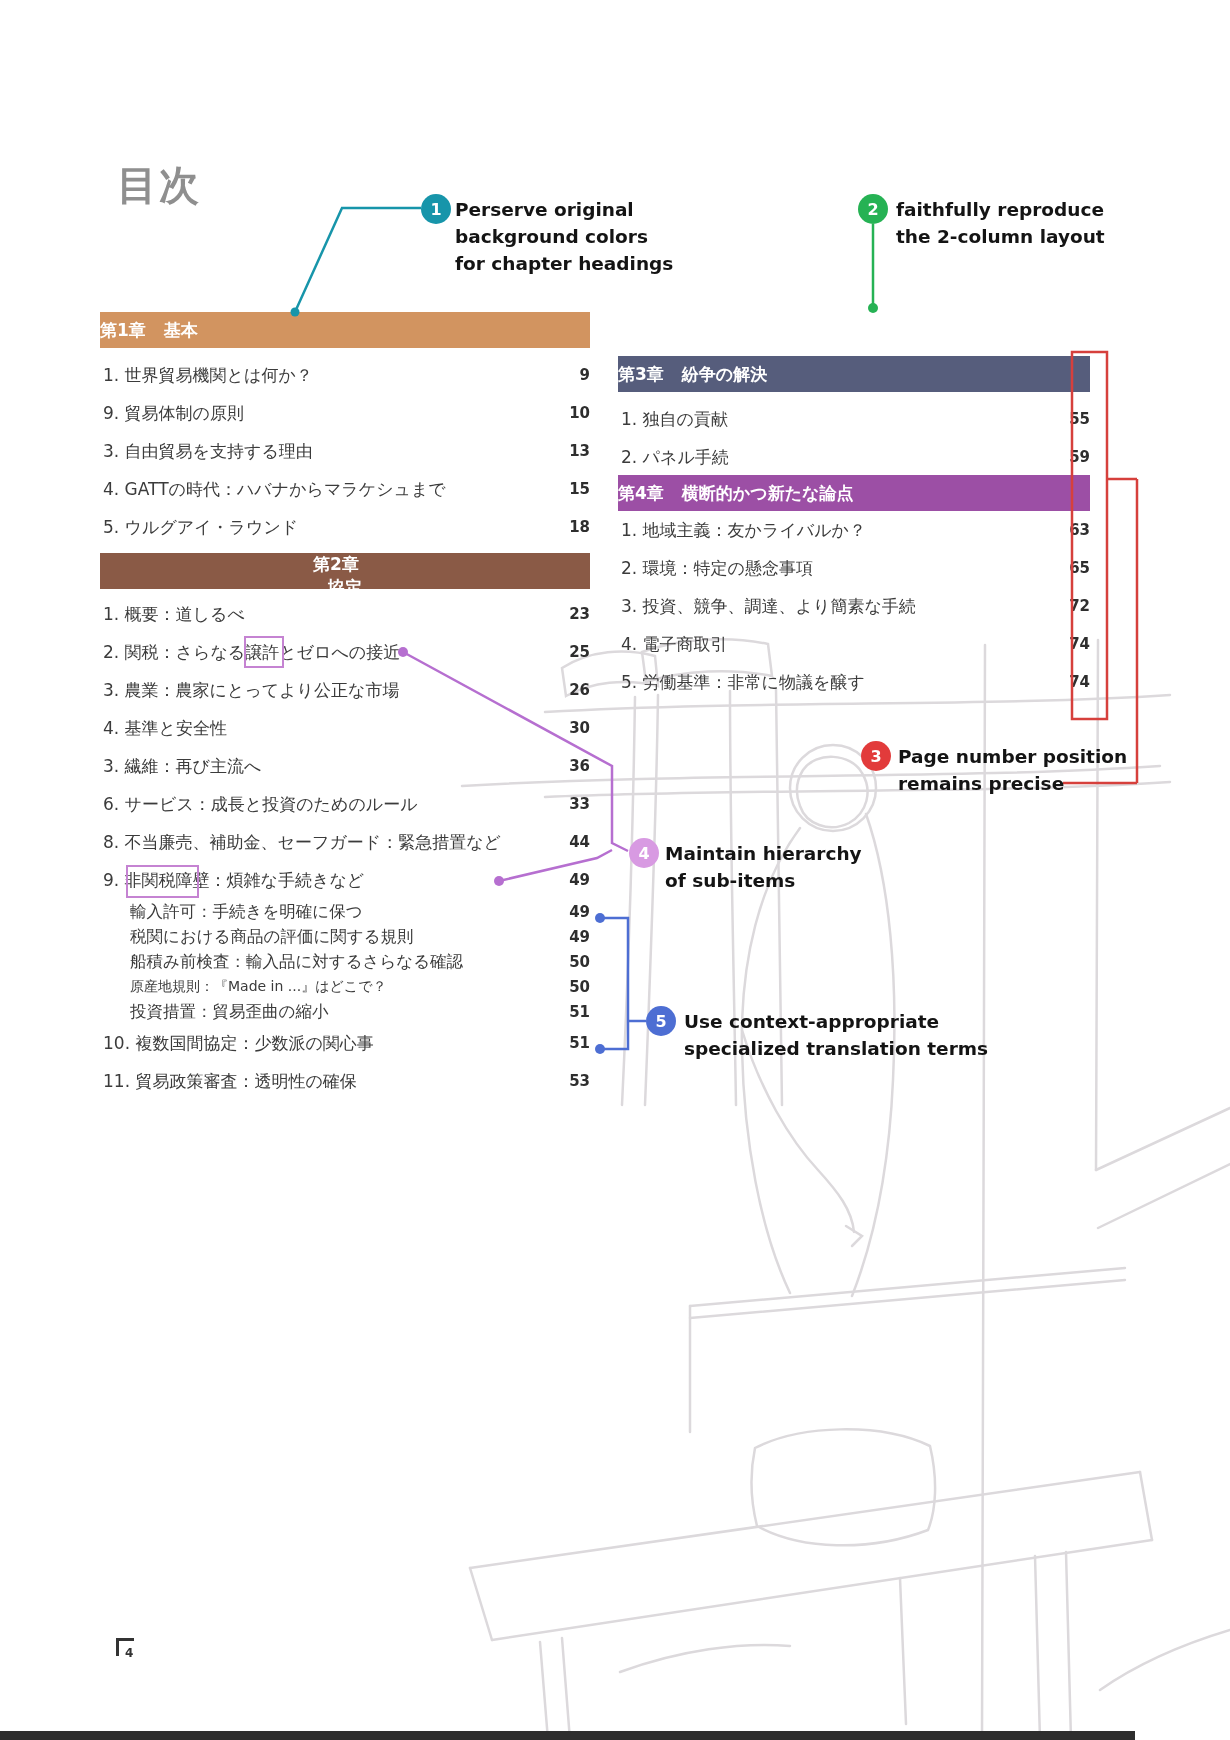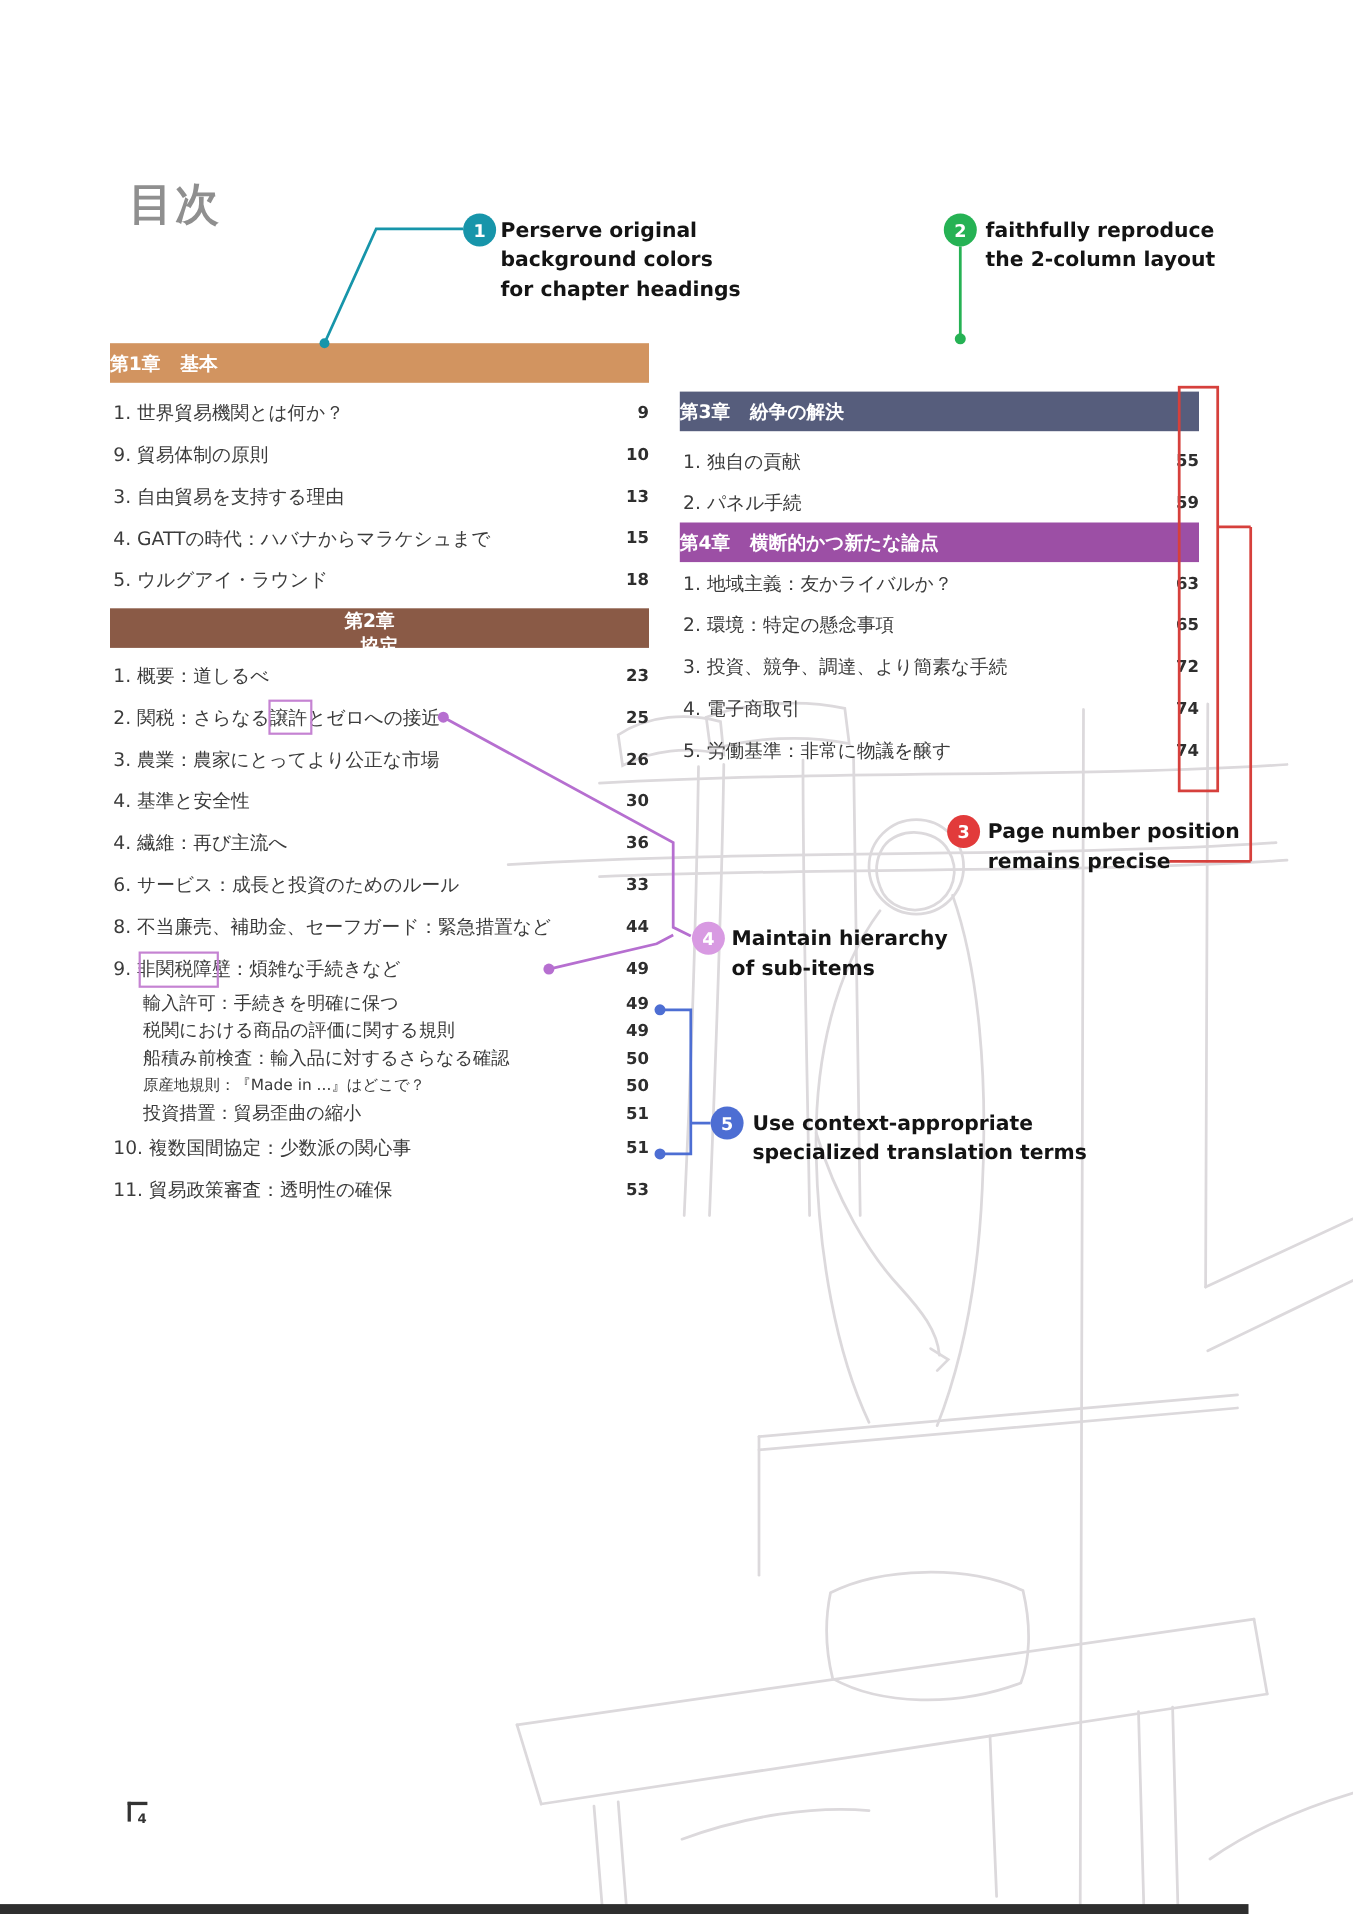--- a/index.html
+++ b/index.html
@@ -150,21 +150,21 @@
           </div>
           <div class="toc-row">
             <span class="toc-label">3. 農業：農家にとってより公正な市場</span>
             <span class="toc-page">26</span>
           </div>
           <div class="toc-row">
             <span class="toc-label">4. 基準と安全性</span>
             <span class="toc-page">30</span>
           </div>
           <div class="toc-row">
-            <span class="toc-label">4. 繊維：再び主流へ</span>
+            <span class="toc-label">3. 繊維：再び主流へ</span>
             <span class="toc-page">36</span>
           </div>
           <div class="toc-row">
             <span class="toc-label">6. サービス：成長と投資のためのルール</span>
             <span class="toc-page">33</span>
           </div>
           <div class="toc-row">
             <span class="toc-label">8. 不当廉売、補助金、セーフガード：緊急措置など</span>
             <span class="toc-page">44</span>
           </div>

